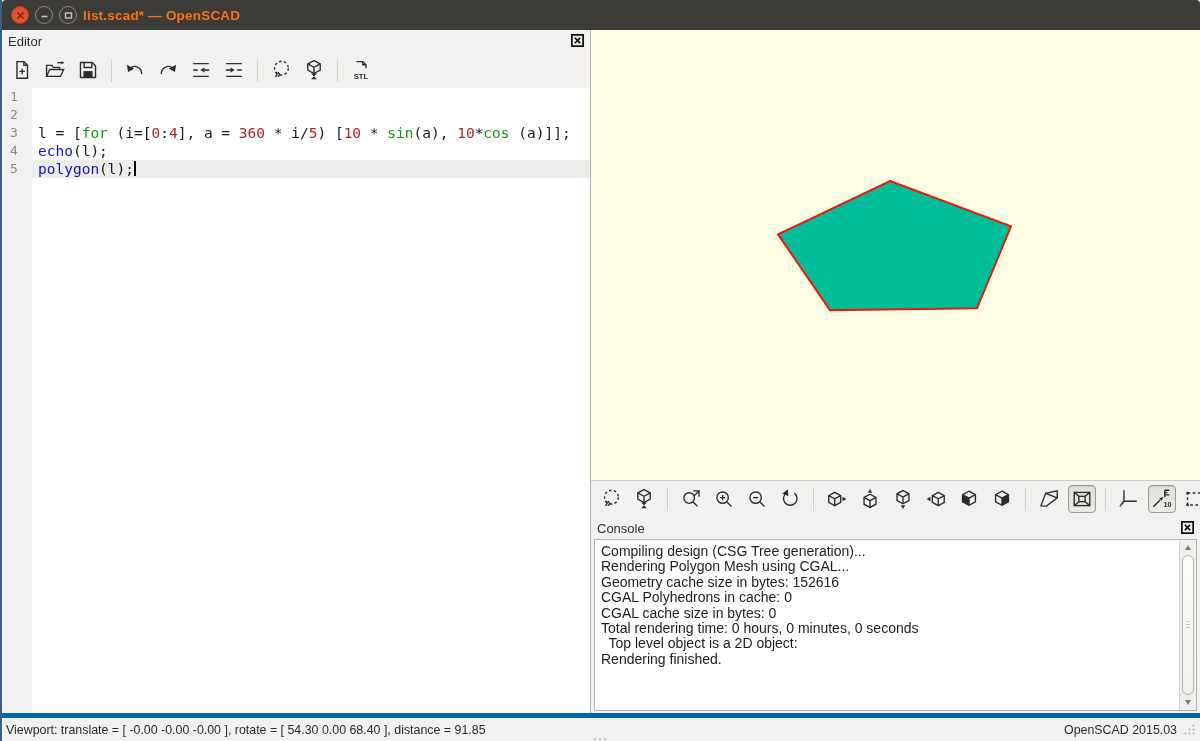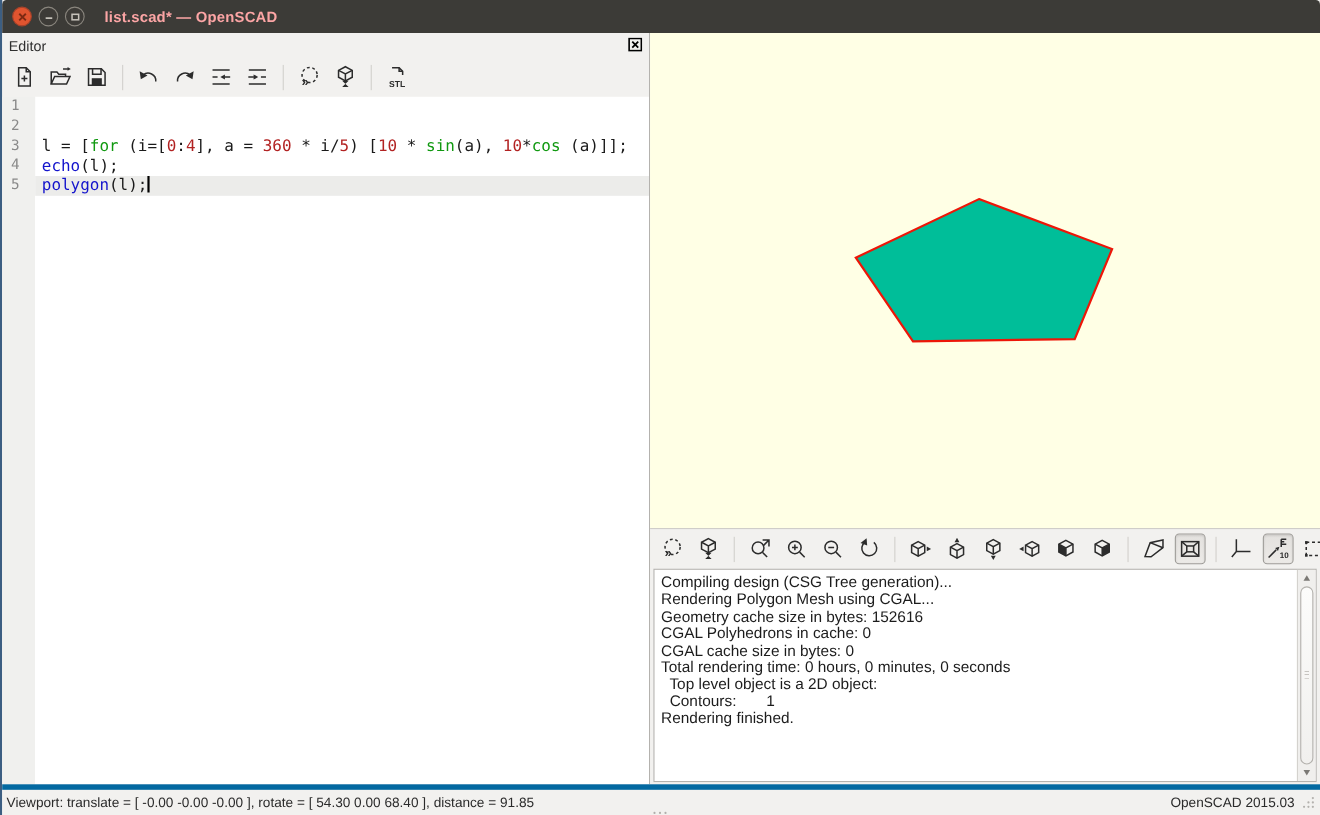--- a/index.html
+++ b/index.html
@@ -8,21 +8,21 @@
   .window{width:1198px;height:741px;display:flex;flex-direction:column;
           border-left:2px solid #3c5e82;background:#f2f1ef;}
 
   
   .titlebar{height:30px;flex:none;background:#3c3b37;display:flex;align-items:center;
             padding-left:9px;border-radius:4px 4px 0 0;}
   .tb-btn{width:18px;height:18px;border-radius:50%;display:flex;align-items:center;
           justify-content:center;padding:0;margin-right:6px;cursor:default;box-sizing:border-box;}
   .tb-close{background:#e0542f;border:1px solid #a8432a;}
   .tb-dark{background:#3d3b37;border:1px solid #8a867e;}
-  .tb-title{color:#fca5a5;font-weight:bold;font-size:13.5px;margin-left:12px;letter-spacing:.2px;}
+  .tb-title{color:#f97316;font-weight:bold;font-size:13.5px;letter-spacing:.2px;}
 
   
   .main{flex:1;display:flex;min-height:0;}
   .left-dock{width:588px;flex:none;display:flex;flex-direction:column;background:#f2f1ef;
              border-right:1px solid #b4b2ae;}
   .dock-header{height:22px;flex:none;display:flex;align-items:center;padding:0 6px;
                font-size:13px;color:#2f2f2f;}
   .dock-header .sp{flex:1;}
   .dock-close{width:14px;height:14px;padding:0;border:none;background:transparent;cursor:default;}
 
@@ -430,30 +430,38 @@
             </svg>
           </button>
         </div>
       <div class="vt-dots">
           <i></i>
           <i></i>
           <i></i>
         </div>
 
       <div class="console-dock">
+        <div class="dock-header">
+          <span>Console</span>
+          <span class="sp"></span>
+          <button class="dock-close">
+            <svg width="13" height="13">
+                <use href="#icon-dock-close"></use>
+              </svg>
+          </button>
+        </div>
         <div class="console-body">
           <div class="console-lines">
               <div class="console-line">Compiling design (CSG Tree generation)...</div>
               <div class="console-line">Rendering Polygon Mesh using CGAL...</div>
               <div class="console-line">Geometry cache size in bytes: 152616</div>
               <div class="console-line">CGAL Polyhedrons in cache: 0</div>
               <div class="console-line">CGAL cache size in bytes: 0</div>
               <div class="console-line">Total rendering time: 0 hours, 0 minutes, 0 seconds</div>
               <div class="console-line">  Top level object is a 2D object:</div>
-              <div class="console-line">  Contours:       1</div>
               <div class="console-line">Rendering finished.</div>
             </div>
           <div class="scrollbar">
             <div class="sb-arrow up">
                 <i></i>
               </div>
             <div class="sb-thumb"></div>
             <div class="sb-arrow down">
                 <i></i>
               </div>

